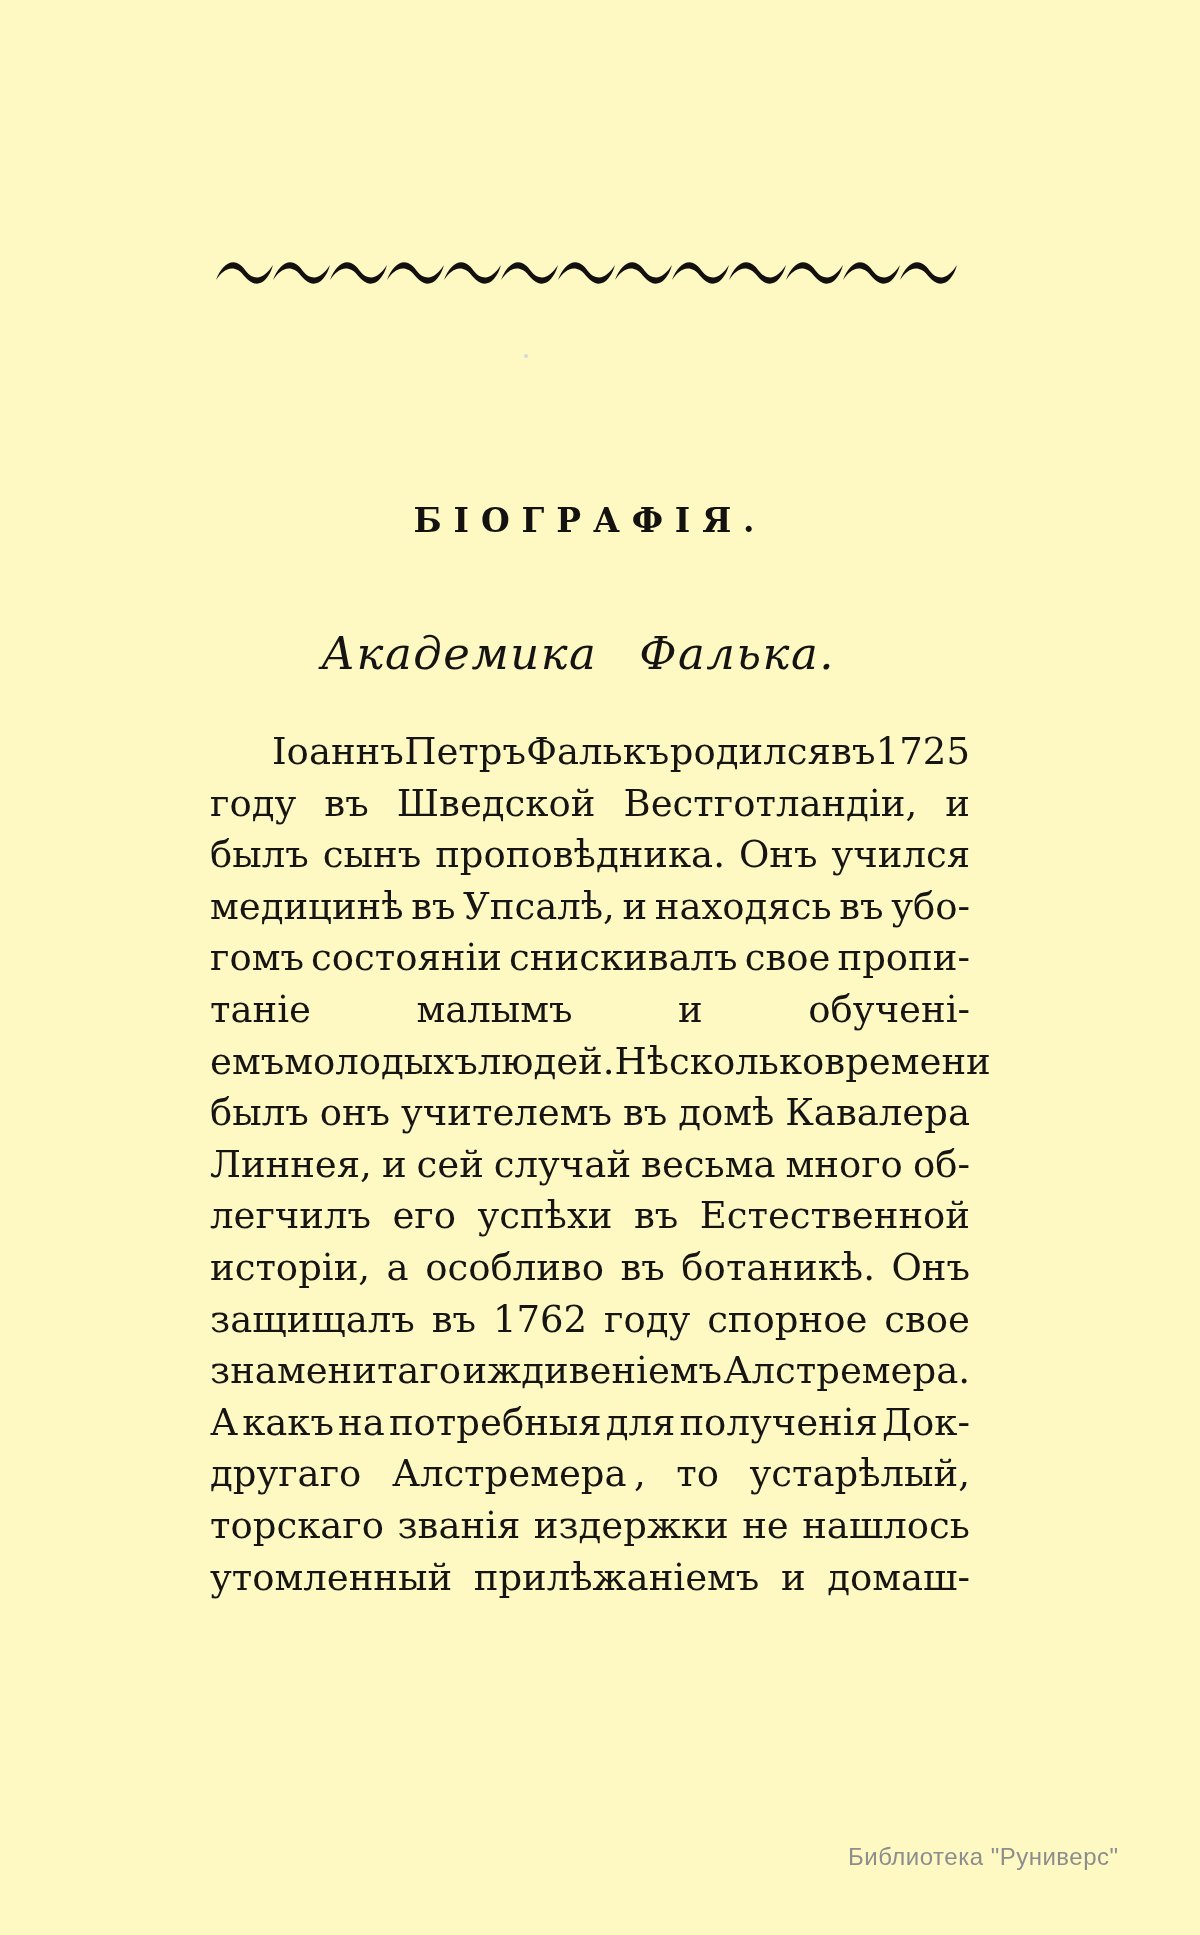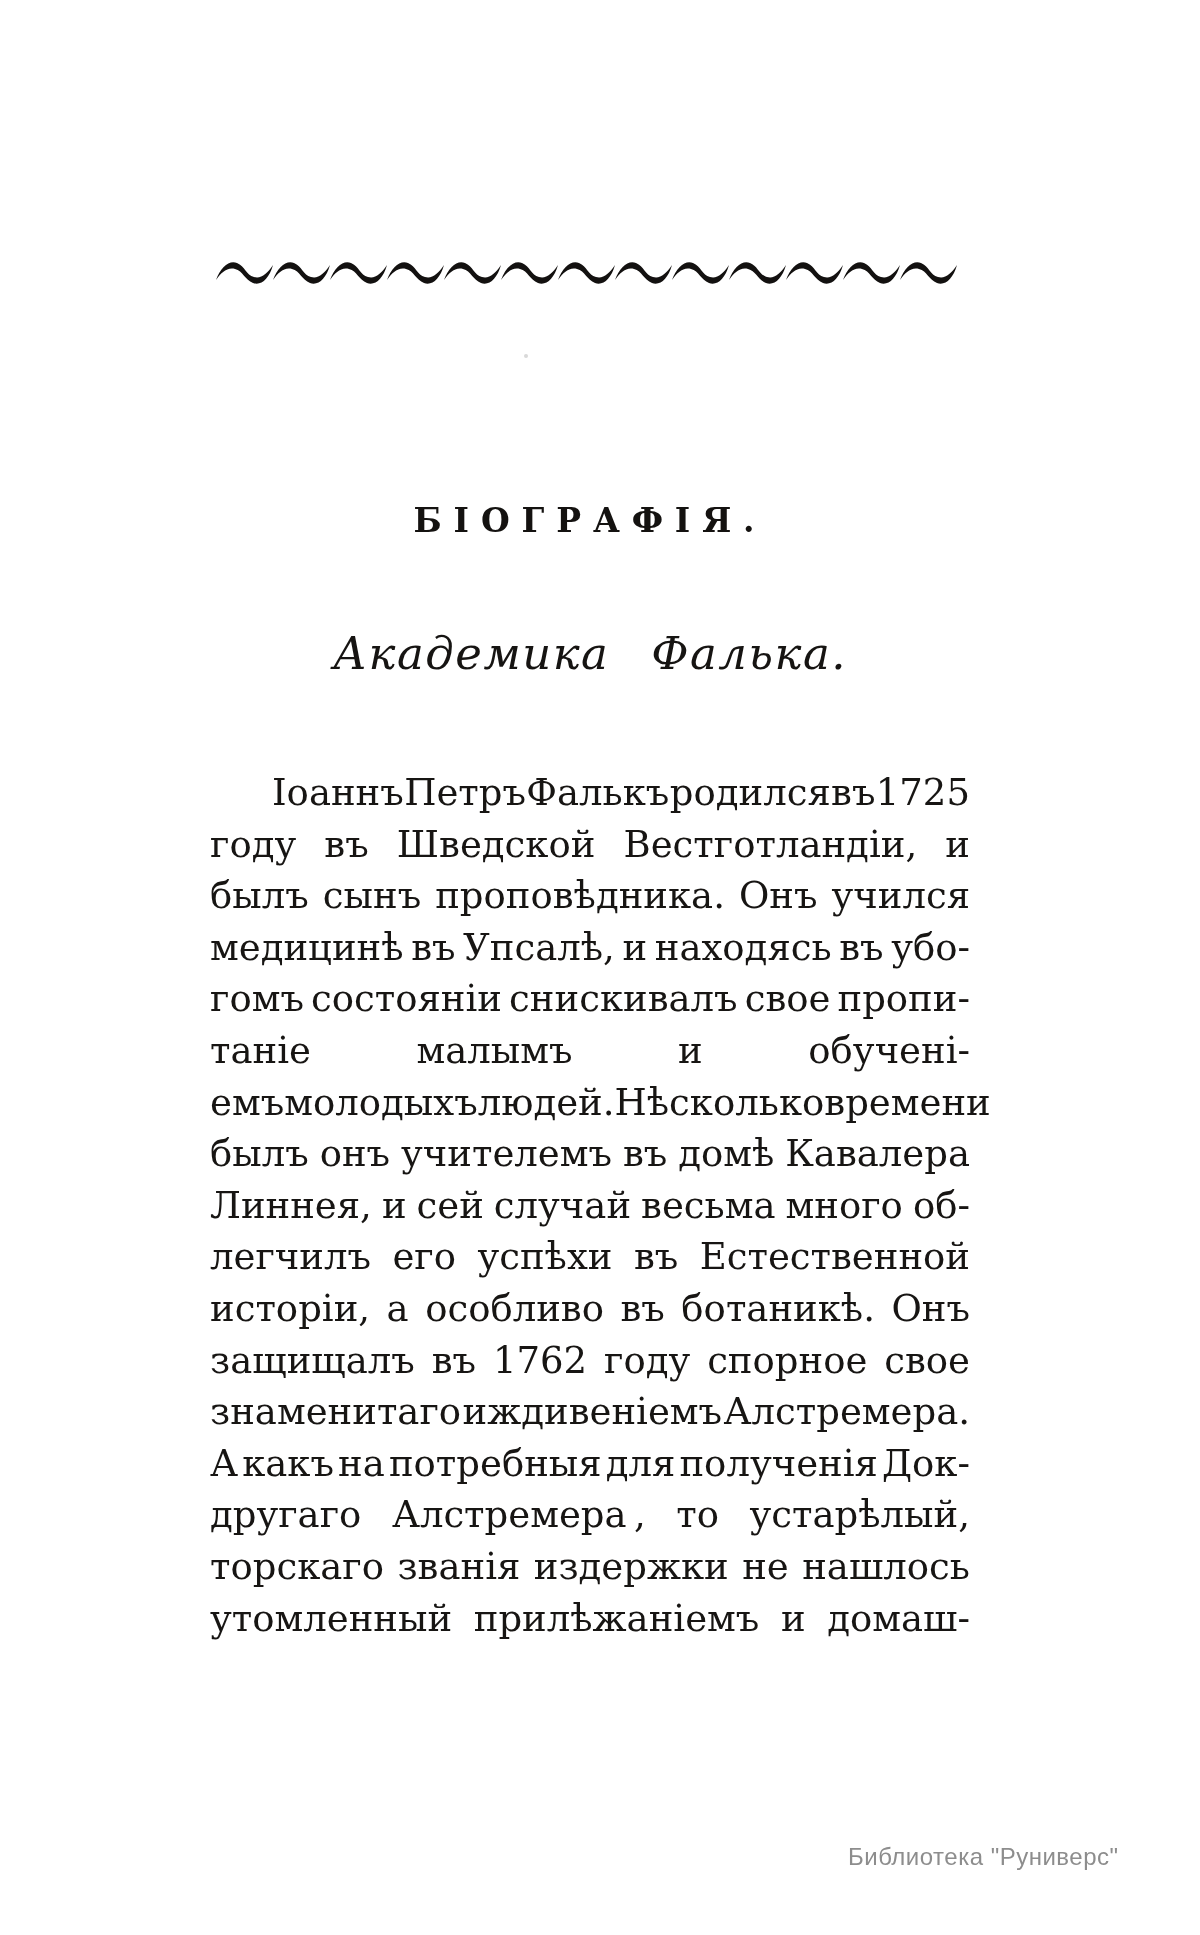--- a/index.html
+++ b/index.html
@@ -5,21 +5,21 @@
   html, body {
     margin: 0;
     padding: 0;
     background: #e8e8e8;
   }
   .page {
     position: relative;
     width: 1200px;
     height: 1935px;
     margin: 0 auto;
-    background: #ffffff;
+    background: #fef9c3;
     overflow: hidden;
     font-family: "DejaVu Serif", "Liberation Serif", serif;
     color: #171513;
   }
   .ornament {
     position: absolute;
     left: 216px;
     top: 252px;
     width: 748px;
     height: 40px;
@@ -31,35 +31,35 @@
     width: 760px;
     text-align: center;
     font-size: 33px;
     font-weight: bold;
     letter-spacing: 0.36em;
     white-space: nowrap;
     color: #141210;
   }
   .subheading {
     position: absolute;
-    left: 210px;
+    left: 198px;
     top: 627px;
     width: 760px;
     text-align: center;
     font-style: italic;
     font-size: 45px;
     letter-spacing: 1.5px;
     word-spacing: 26px;
     white-space: nowrap;
     color: #161412;
   }
   .body-paragraph {
     position: absolute;
     left: 210px;
-    top: 771px;
+    top: 730px;
     width: 760px;
     font-size: 37px;
     color: #171513;
   }
   .line {
     display: flex;
     justify-content: space-between;
     align-items: baseline;
     height: 51.6px;
     white-space: nowrap;

